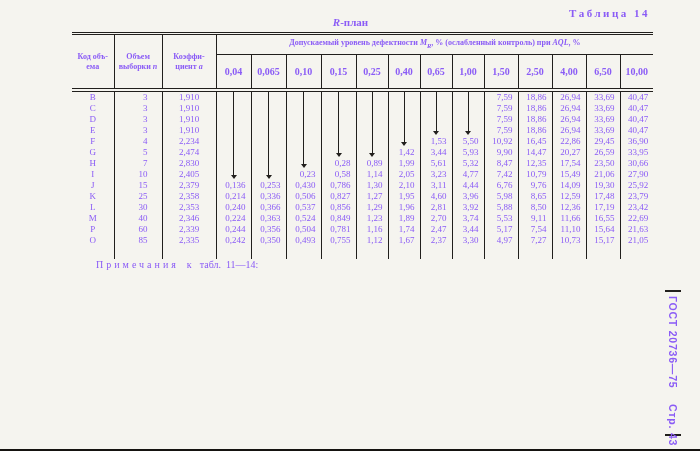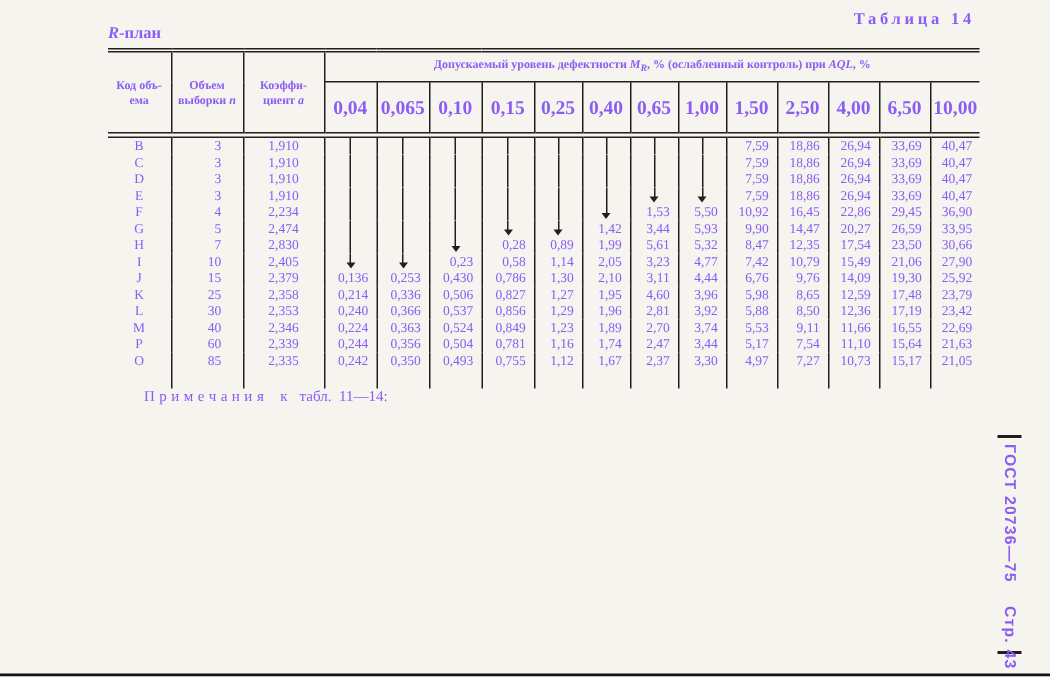--- a/index.html
+++ b/index.html
@@ -6,38 +6,38 @@
   .page {
     position:relative; width:700px; height:451px;
     background:#f5f4ef; color:#8b5cf6;
     font-family:"Liberation Serif", serif; overflow:hidden;
   }
   .caption {
     position:absolute; top:7px; right:50px;
     font-weight:bold; font-size:11px; letter-spacing:2.5px; white-space:nowrap;
   }
   .plan-title {
-    position:absolute; top:16px; left:72px; width:581px;
-    font-weight:bold; font-size:11px;
+    position:absolute; top:16px; left:60px; width:581px;
+    text-align:center; font-weight:bold; font-size:11px;
   }
   .plan-title i { font-family:"Liberation Serif", serif; }
   table.main {
     position:absolute; top:32px; left:72px; width:581px;
     border-collapse:collapse; table-layout:fixed;
   }
   th, td { margin:0; }
   .hdr, .span-hdr, .aql {
     font-weight:bold; text-align:center; vertical-align:middle;
     padding:1px 1px; font-size:8px; line-height:9.5px;
   }
   .top { border-top:3px double #211f1c; }
   .bl  { border-left:1px solid #211f1c; }
   .hdr { border-bottom:4px double #211f1c; }
   .span-hdr { border-bottom:1px solid #211f1c; height:17px; font-size:8px; }
-  .aql { border-bottom:4px double #211f1c; height:31px; font-size:13px; }
+  .aql { border-bottom:4px double #211f1c; height:31px; font-size:10px; }
   .var { font-style:italic; }
   sub { font-size:6.5px; }
   tbody td {
     height:11px; line-height:11px; font-size:9px;
     padding:0 5px 0 0; text-align:right; white-space:nowrap;
     overflow:hidden;
   }
   td.code-col { text-align:center; padding:0; }
   td.n-col { padding-right:14px; }
   td.a-col { text-align:center; padding:0; }

